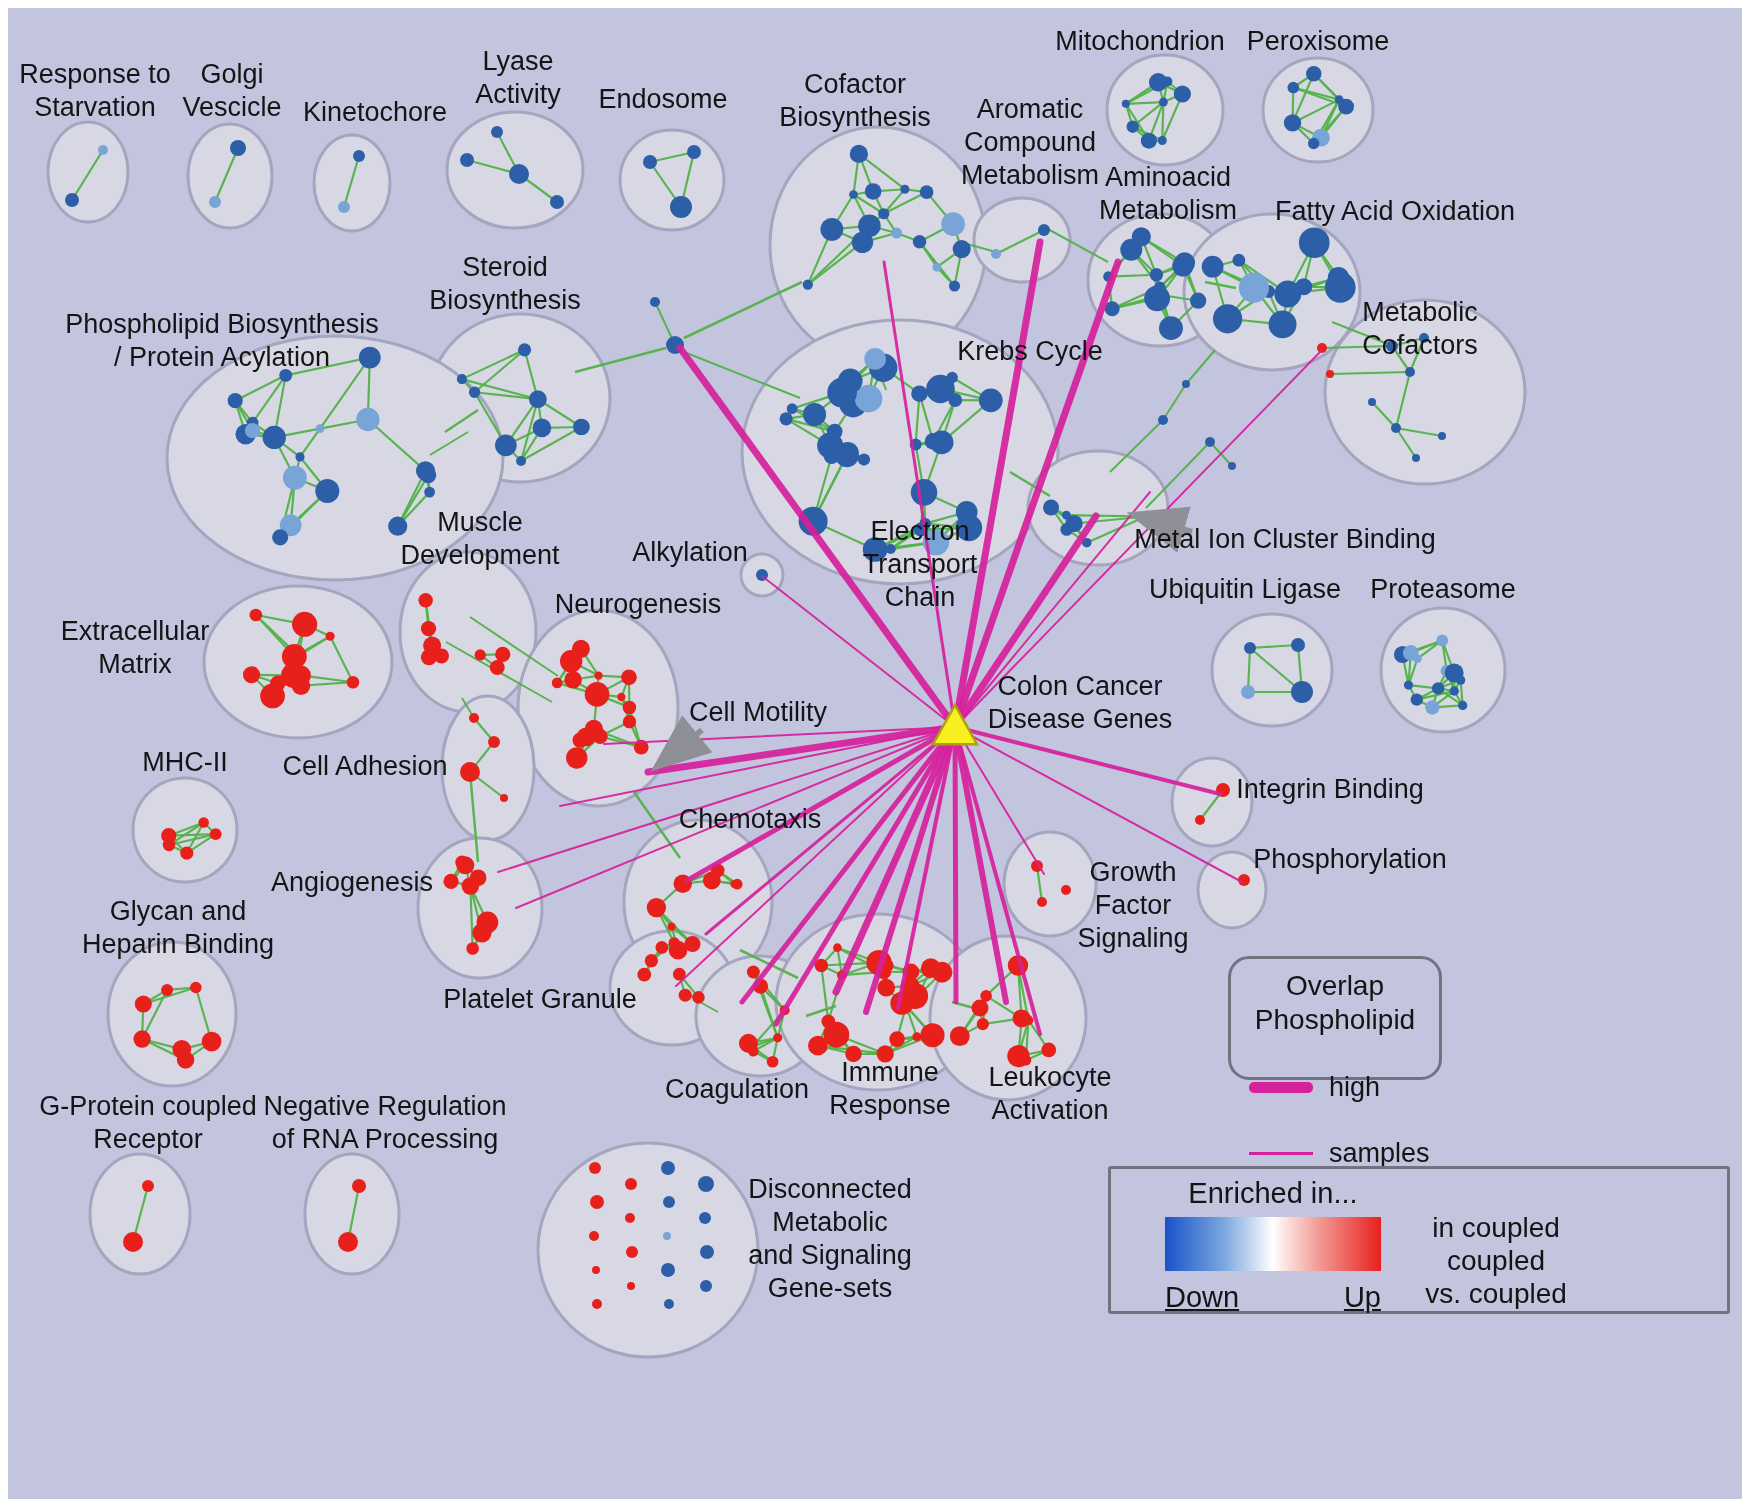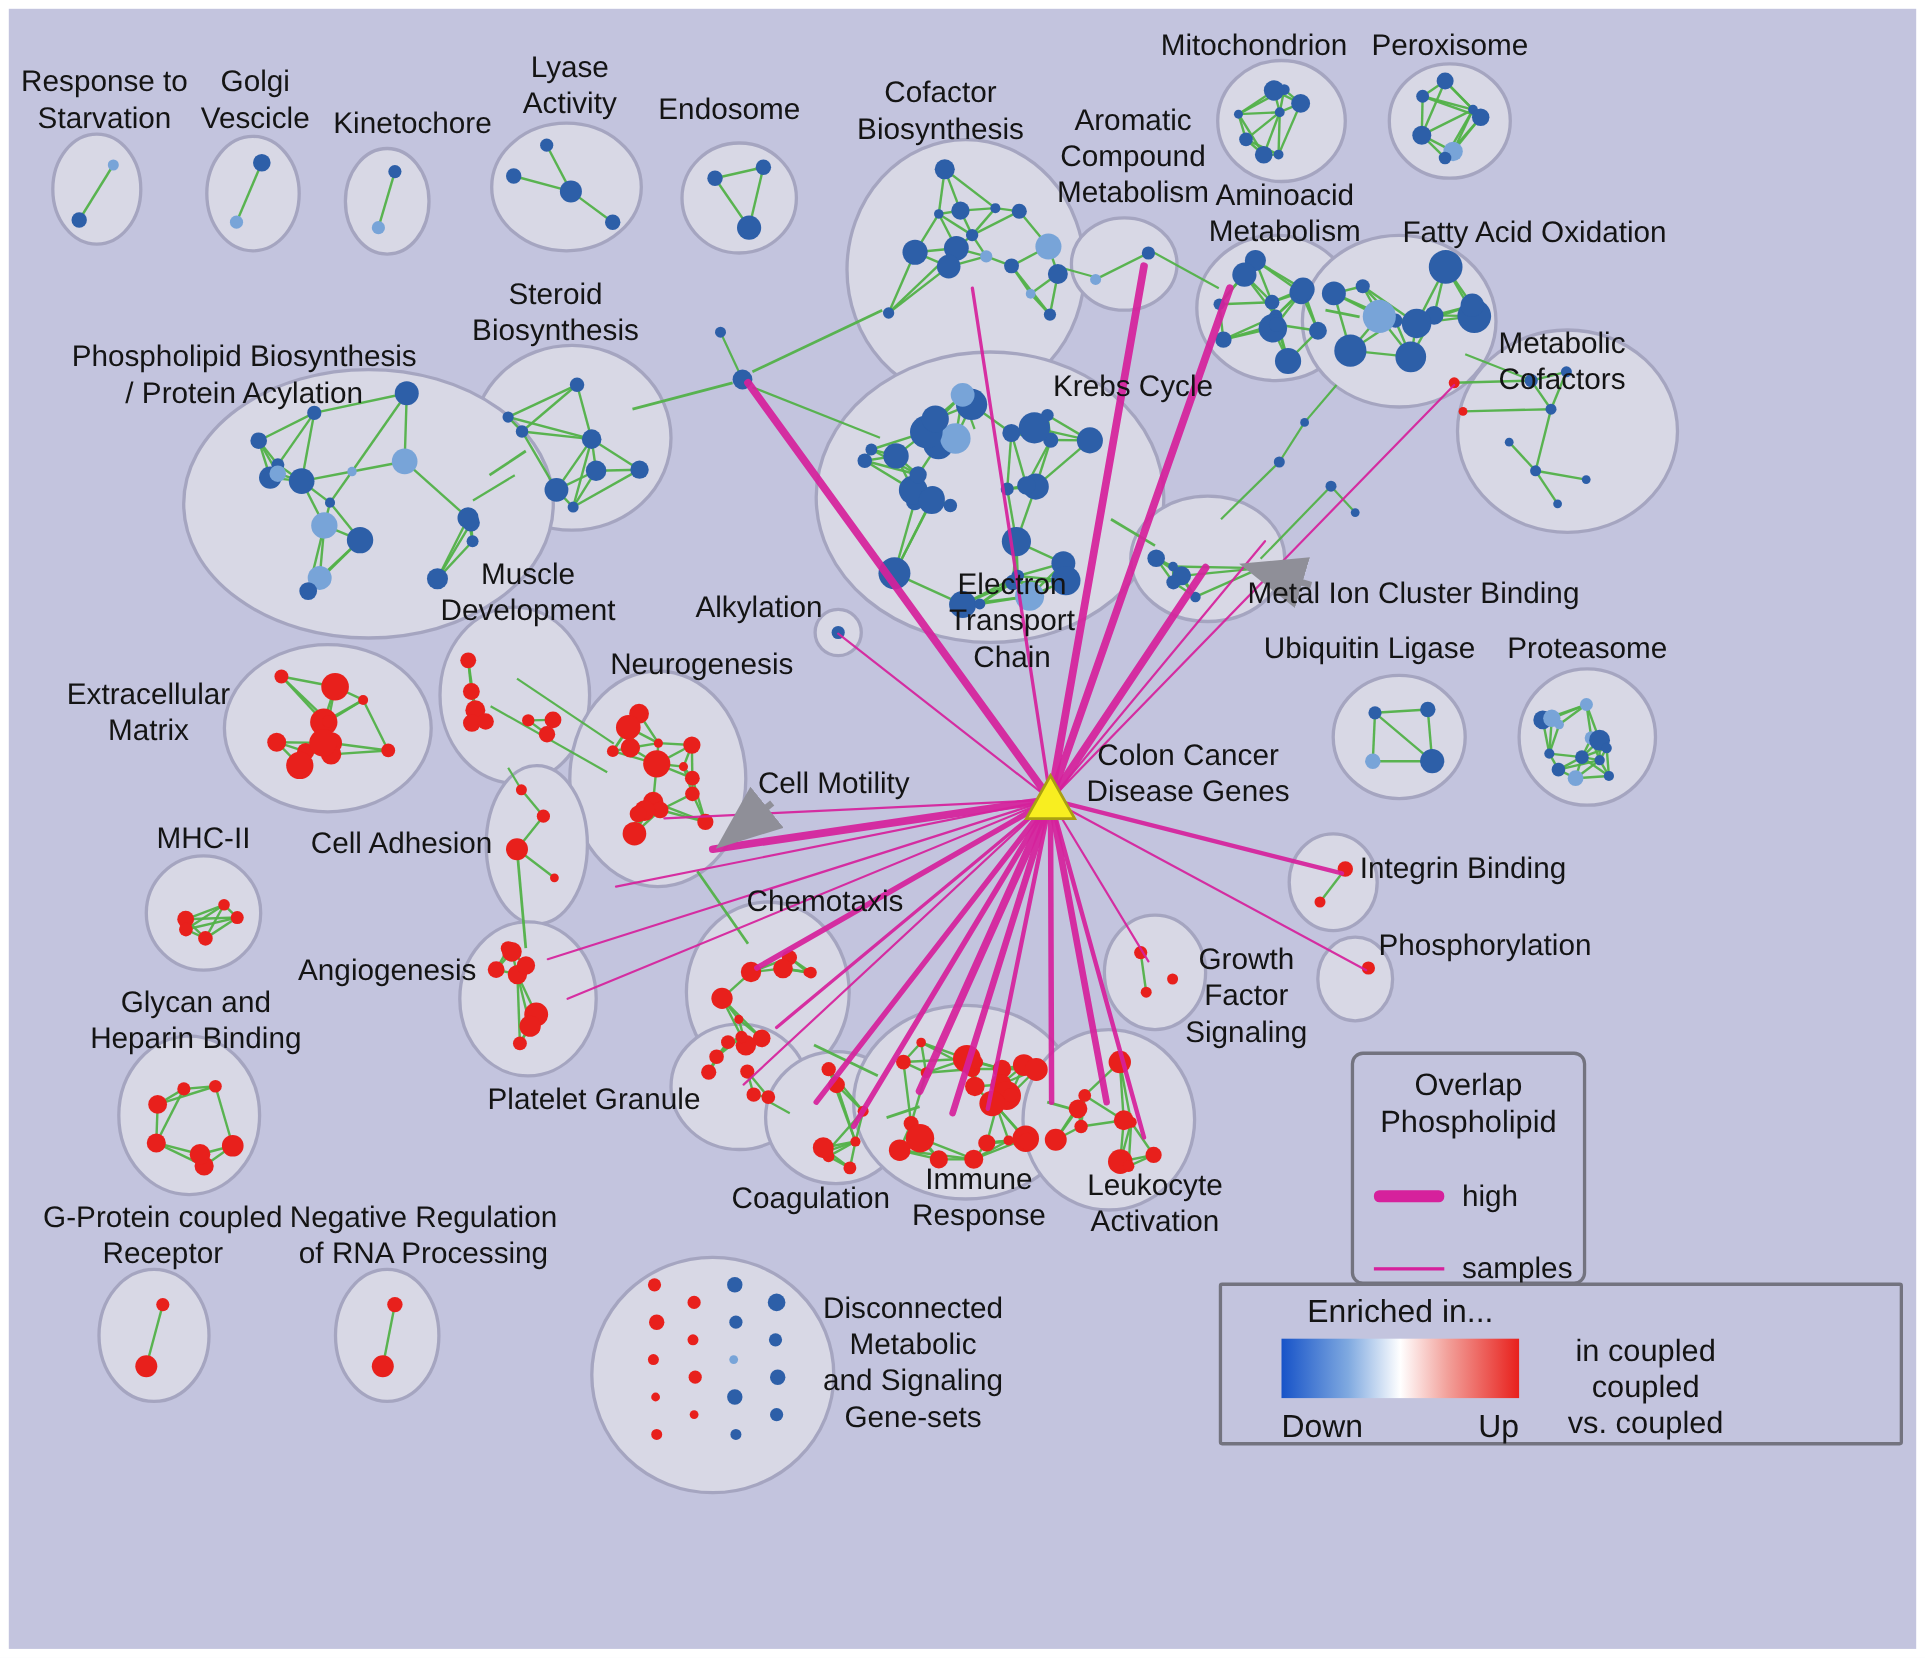--- a/index.html
+++ b/index.html
@@ -1,29 +1,29 @@
 <!DOCTYPE html>
 <html><head>
 <meta charset="utf-8">
 <style>
   html,body{margin:0;padding:0;background:#ffffff;}
   .page{position:relative;width:1750px;height:1507px;background:#ffffff;font-family:"Liberation Sans",sans-serif;overflow:hidden;}
   .page svg{position:absolute;left:0;top:0;}
   svg text{font-family:"Liberation Sans",sans-serif;}
   .legend{position:absolute;box-sizing:border-box;color:#141414;}
-  #overlap-legend{left:1228px;top:956px;width:214px;height:212px;border:3px solid #73737f;border-radius:11px;}
+  #overlap-legend{left:1228px;top:956px;width:214px;height:124px;border:3px solid #73737f;border-radius:21px;}
   .ol-title{text-align:center;font-size:28px;line-height:34px;margin-top:10px;}
   .ol-row{display:flex;align-items:center;gap:16px;padding-left:18px;margin-top:35px;}
   .ol-swatch-high{width:64px;height:11px;border-radius:5px;}
   .ol-swatch-mod{width:64px;height:3px;}
   .ol-row span{font-size:27px;}
   #enriched-legend{left:1108px;top:1166px;width:622px;height:148px;border:3px solid #73737f;border-radius:3px;}
   .enr-title{position:absolute;left:54px;top:8px;width:216px;text-align:center;font-size:29px;}
   .gradient-bar{position:absolute;left:54px;top:48px;width:216px;height:54px;}
-  .enr-axis{position:absolute;left:54px;top:112px;width:216px;display:flex;justify-content:space-between;font-size:29px;}
+  .enr-axis{position:absolute;left:54px;top:112px;width:216px;display:flex;justify-content:space-between;font-size:29px;text-decoration:underline;}
   .enr-note{position:absolute;left:270px;top:42px;width:230px;text-align:center;font-size:28px;line-height:33px;}
 </style>
 </head>
 <body>
 
 <div class="page">
   <svg id="netsvg" width="1750" height="1507" viewBox="0 0 1750 1507">
       <rect x="8" y="8" width="1734" height="1491" fill="#c3c4de"></rect>
       <defs>
         <marker id="arrowhead" markerWidth="10" markerHeight="8" refX="8" refY="4" orient="auto">

